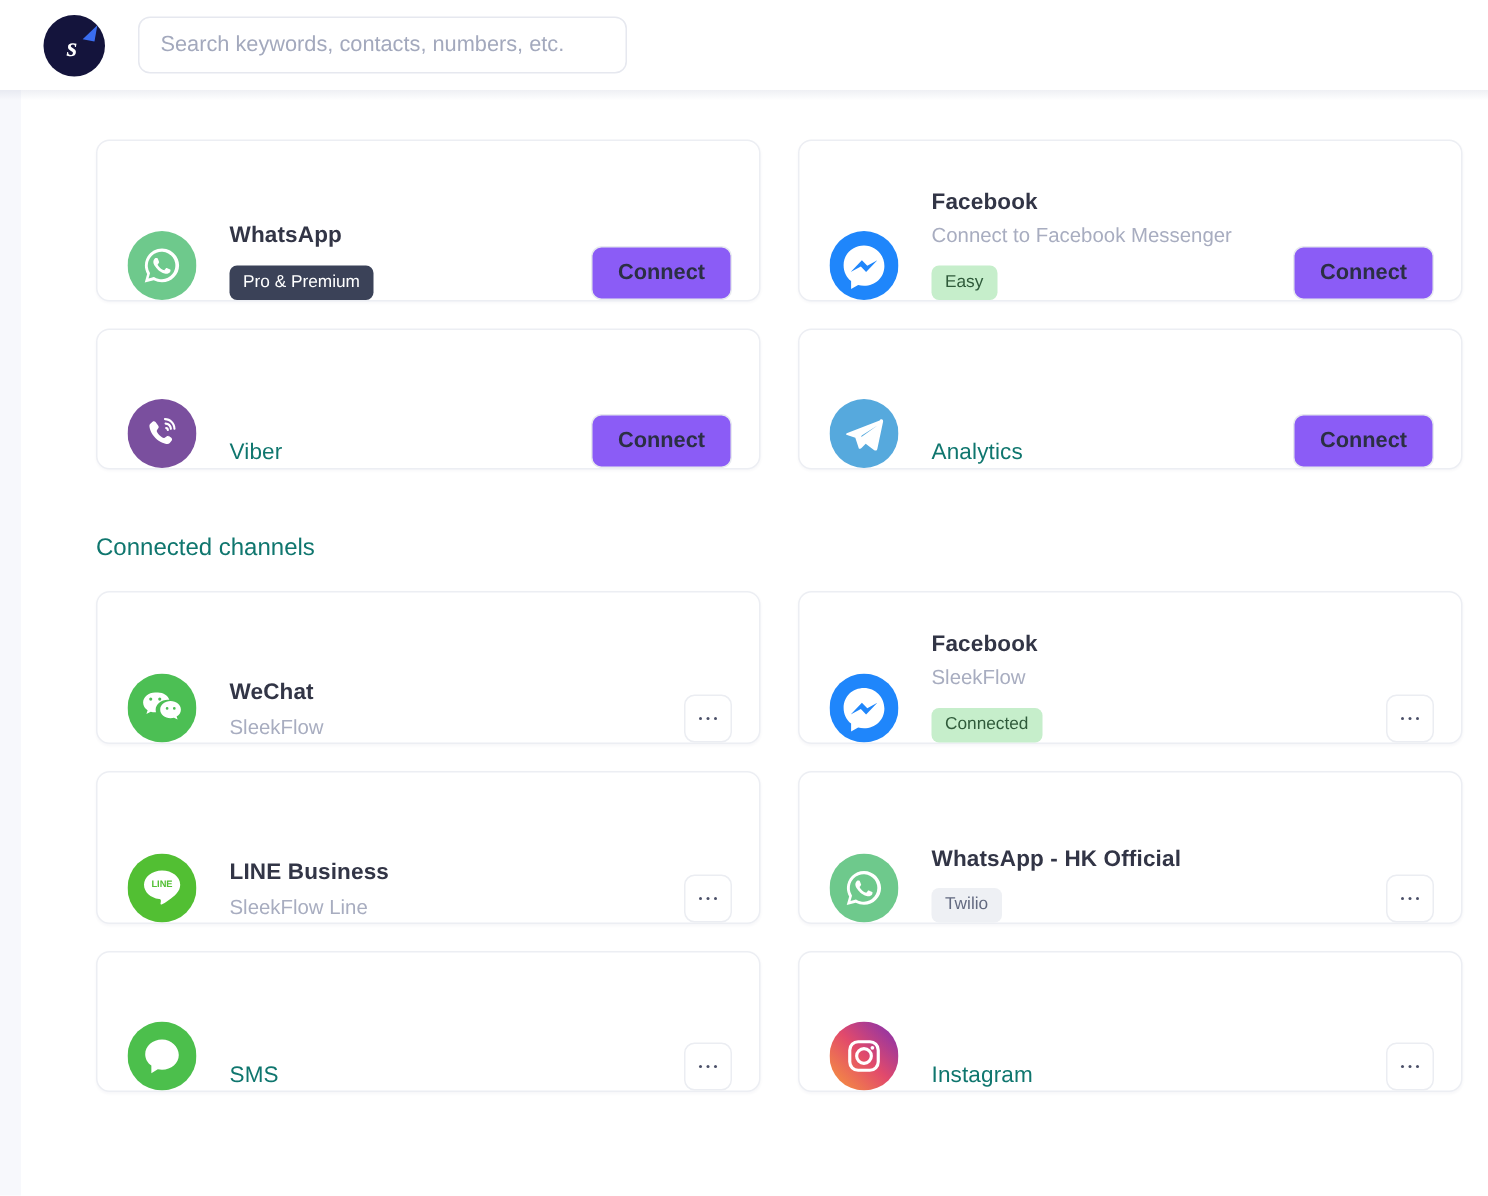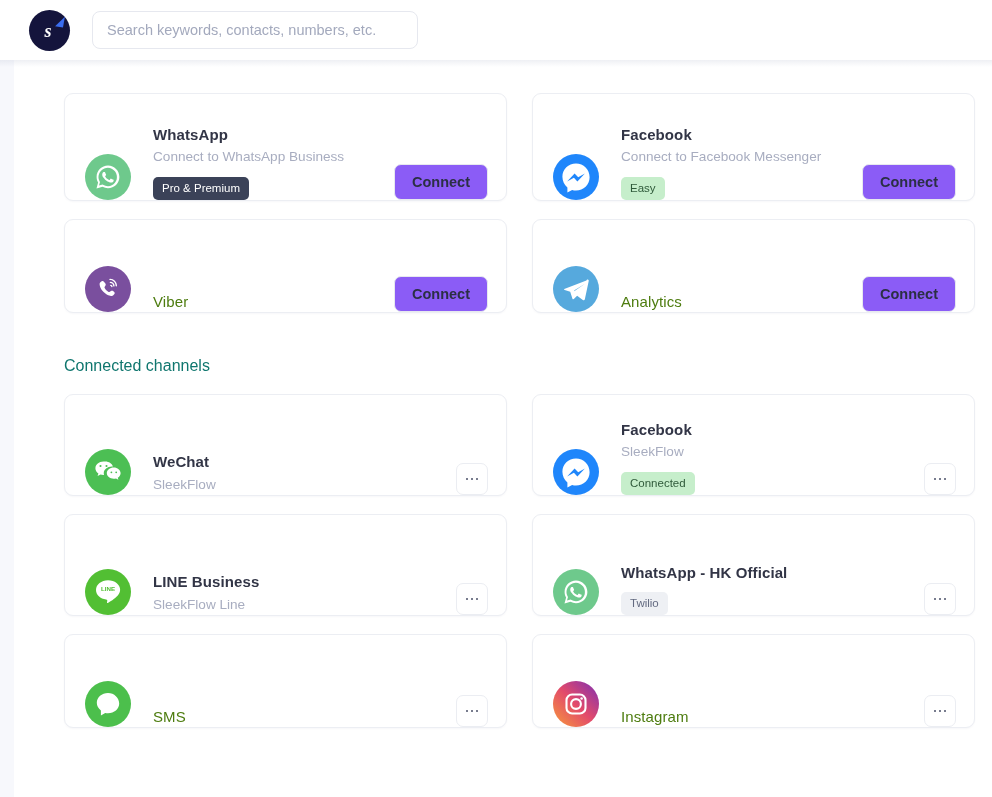--- a/index.html
+++ b/index.html
@@ -118,21 +118,21 @@
   .card.conn  { height: 102px; }
   .card.conn-plain { height: 94px; }
 
   .c-icon { flex: 0 0 auto; width: 46px; height: 46px; margin-right: 22px; }
   .c-body { flex: 1 1 auto; min-width: 0; }
 
   .c-title {
     font-size: 15px; font-weight: 700; color: #323546;
     letter-spacing: .1px; line-height: 1.35;
   }
-  .c-title.thin { font-weight: 400; color: #4d7c0f; font-size: 15px; }
+  .c-title.thin { font-weight: 400; color: #0f766e; font-size: 15px; }
   .c-sub {
     font-size: 13.6px; color: #a8adc0; margin-top: 2px; line-height: 1.5;
   }
   .badge {
     display: inline-block; margin-top: 9px;
     font-size: 11.5px; line-height: 1;
     padding: 6px 9px; border-radius: 5px;
   }
   .badge.dark  { background: #3b4258; color: #ffffff; }
   .badge.green { background: #c6eecb; color: #2f5a3a; }
@@ -188,21 +188,21 @@
 <div class="content">
   <div class="inner">
 
     <div class="grid" id="available-grid">
         <div class="card tall">
           <div class="c-icon"><svg width="46" height="46" viewBox="0 0 46 46">
               <circle cx="23" cy="23" r="23" fill="#6ec98c"></circle>
               <path d="M23 11.6c-6.3 0-11.4 5.1-11.4 11.4 0 2 .5 3.9 1.5 5.6l-1.6 5.8 6-1.6a11.3 11.3 0 0 0 5.5 1.4c6.3 0 11.4-5.1 11.4-11.2S29.3 11.6 23 11.6zm0 20.6c-1.8 0-3.5-.5-5-1.4l-.4-.2-3.6 1 1-3.5-.2-.4a9.2 9.2 0 1 1 8.2 4.5z" fill="#fff"></path>
               <path d="M28.2 25.6c-.3-.15-1.7-.84-1.96-.93-.26-.1-.45-.15-.64.14-.19.29-.73.93-.9 1.12-.17.2-.33.22-.62.07-.28-.14-1.2-.44-2.3-1.41-.85-.76-1.42-1.69-1.59-1.98-.16-.29-.02-.44.13-.59.13-.13.29-.33.43-.5.14-.17.19-.29.29-.48.1-.2.05-.36-.02-.51-.07-.14-.64-1.55-.88-2.12-.23-.55-.46-.48-.64-.49h-.54c-.19 0-.5.07-.75.36-.26.29-.99.96-.99 2.35 0 1.38 1.01 2.72 1.15 2.91.14.19 1.98 3.03 4.8 4.25.67.29 1.2.46 1.6.59.67.21 1.29.18 1.77.11.54-.08 1.7-.69 1.94-1.36.24-.67.24-1.24.17-1.36-.07-.12-.26-.19-.55-.34z" fill="#fff"></path>
             </svg></div>
-          <div class="c-body"><div class="c-title">WhatsApp</div><div class="c-sub">Connect to WhatsApp Business</div><span class="badge dark">Pro &amp; Premium</span></div>
+          <div class="c-body"><div class="c-title">WhatsApp</div><span class="badge dark">Pro &amp; Premium</span></div>
           <button class="btn-connect">Connect</button>
         </div>
         <div class="card tall">
           <div class="c-icon"><svg width="46" height="46" viewBox="0 0 46 46">
               <circle cx="23" cy="23" r="23" fill="#1f86fb"></circle>
               <path d="M23 9.6C15.4 9.6 9.4 15.2 9.4 22.8c0 4.3 1.9 8.1 5 10.6v5.2l4.7-2.6c1.2.34 2.5.52 3.9.52 7.6 0 13.6-5.6 13.6-13.2S30.6 9.6 23 9.6zm1.4 17.8-3.5-3.7-6.8 3.7 7.5-7.9 3.6 3.7 6.7-3.7-7.5 7.9z" fill="#fff"></path>
             </svg></div>
           <div class="c-body"><div class="c-title">Facebook</div><div class="c-sub">Connect to Facebook Messenger</div><span class="badge green">Easy</span></div>
           <button class="btn-connect">Connect</button>
         </div>

